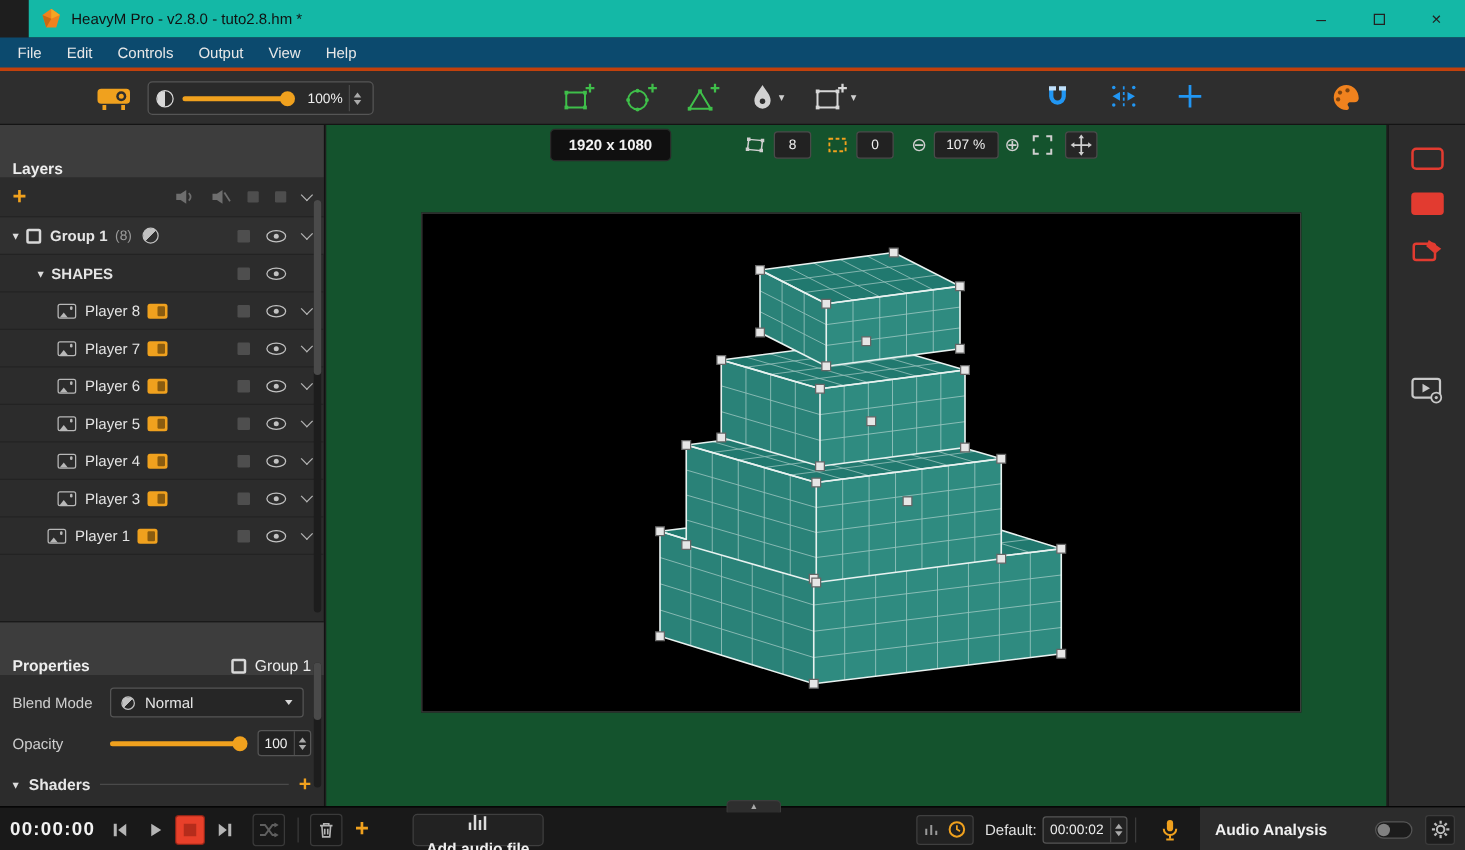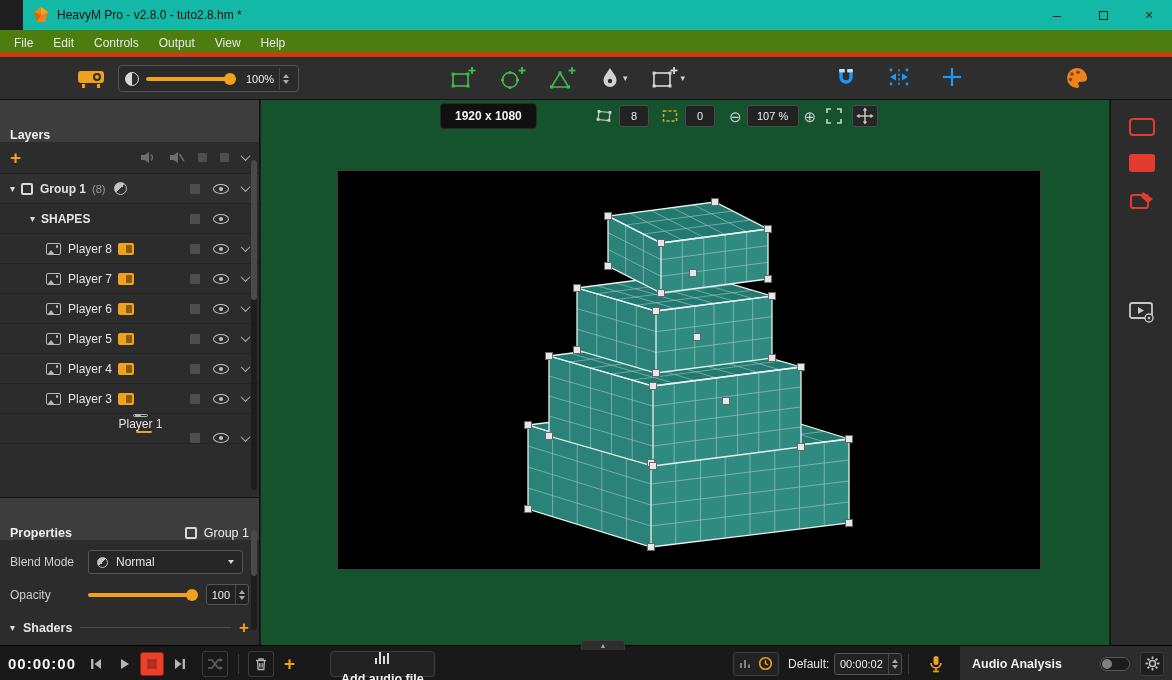--- a/index.html
+++ b/index.html
@@ -10,21 +10,21 @@
     color:#e6e6e6; font-size:12px; -webkit-user-select:none; user-select:none;
   }
   
   .titlebar { position:absolute; left:0; top:0; right:0; height:30px; background:#14b8a6; display:flex; align-items:center;margin-left:23px; }
   .titlebar .logo { margin:0 8px 0 10px; display:flex; }
   .titlebar .title { color:#111; font-size:12px; }
   .win-controls { margin-left:auto; display:flex; height:30px; }
   .win-btn { width:46px; height:30px; display:flex; align-items:center; justify-content:center; color:#222; font-size:14px; }
   .maxbox { width:9px; height:9px; border:1.2px solid #222; display:block; }
   
-  .menubar { position:absolute; left:0; top:30px; right:0; height:27px; background:#4d7c0f; display:flex; align-items:flex-start; padding-left:4px; border-bottom:5px solid #c2410c; }
+  .menubar { position:absolute; left:0; top:30px; right:0; height:27px; background:#0c4a6e; display:flex; align-items:center; padding-left:4px; border-bottom:3px solid #c2410c; }
   .menu-item { padding:0 10px; color:#e8e8e8; font-size:12px; line-height:26px; }
   
   .toolbar { position:absolute; left:0; top:57px; right:0; height:43px; background:#2e2e2e; border-bottom:1px solid #141414; }
   .toolbar .tb-abs { position:absolute; top:0; height:42px; display:flex; align-items:center; }
   .bright-group { left:118px; border:1px solid #555; border-radius:4px; height:27px !important; top:8px !important; background:#2a2a2a; padding:0 6px; display:flex; align-items:center; gap:7px; }
   .bright-icon { width:14px; height:14px; border-radius:50%; border:1.5px solid #d8d8d8; background:linear-gradient(90deg,#d8d8d8 50%,transparent 50%); }
   .slider-track { position:relative; width:88px; height:4px; border-radius:2px; background:#f0a11e; }
   .slider-knob { position:absolute; right:-2px; top:-4px; width:12px; height:12px; border-radius:50%; background:#f0a11e; }
   .spin { display:flex; align-items:center; height:21px; border:1px solid #555; background:#222; border-radius:3px; }
   .spin .num { padding:0 5px; font-size:11px; color:#efefef; white-space:nowrap; }
@@ -384,21 +384,21 @@
       <div class="lrow" style="padding-left:46px;">
         <span class="imgicon"></span>
         <span class="lname">Player 3</span>
         <span class="screenicon"></span>
         <span class="rowright">
             <span class="colbox"></span>
             <span class="eye"></span>
             <span class="chev"></span>
           </span>
       </div>
-      <div class="lrow" style="padding-left:38px;flex-direction:column;">
+      <div class="lrow" style="padding-left:38px;">
         <span class="imgicon"></span>
         <span class="lname">Player 1</span>
         <span class="screenicon"></span>
         <span class="rowright">
             <span class="colbox"></span>
             <span class="eye"></span>
             <span class="chev"></span>
           </span>
       </div>
 

